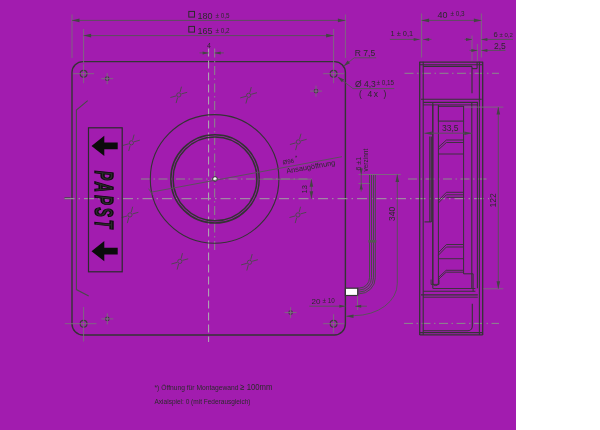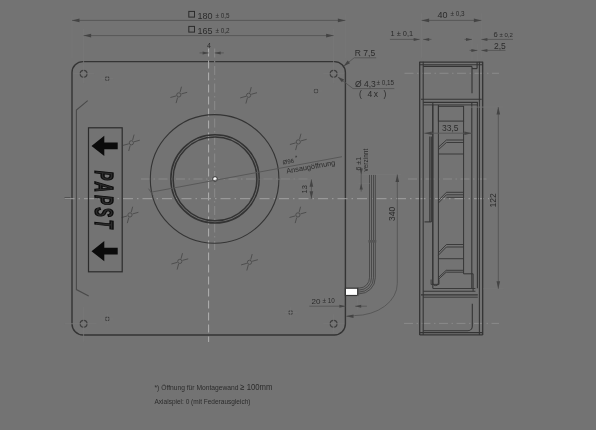--- a/index.html
+++ b/index.html
@@ -1,16 +1,16 @@
 <!DOCTYPE html>
 <html><head>
 <meta charset="utf-8">
 <style>
 html,body{margin:0;padding:0;background:#fff;}
-#page{width:596px;height:430px;position:relative;background:#737373;overflow:hidden;}
+#page{width:516px;height:430px;position:relative;background:#a21caf;overflow:hidden;}
 text{font-family:"Liberation Sans",sans-serif;fill:#2b2b2b;}
 </style>
 </head>
 <body>
 <div id="page">
 <svg width="600" height="430" viewBox="0 0 600 430" xmlns="http://www.w3.org/2000/svg">
 <defs>
 <g id="rivet" stroke="#4a4a4a" stroke-width="0.9" fill="none">
   <circle cx="0" cy="0" r="2.1"></circle>
   <line x1="-1.2" y1="2.6" x2="-2.7" y2="8.2"></line>

